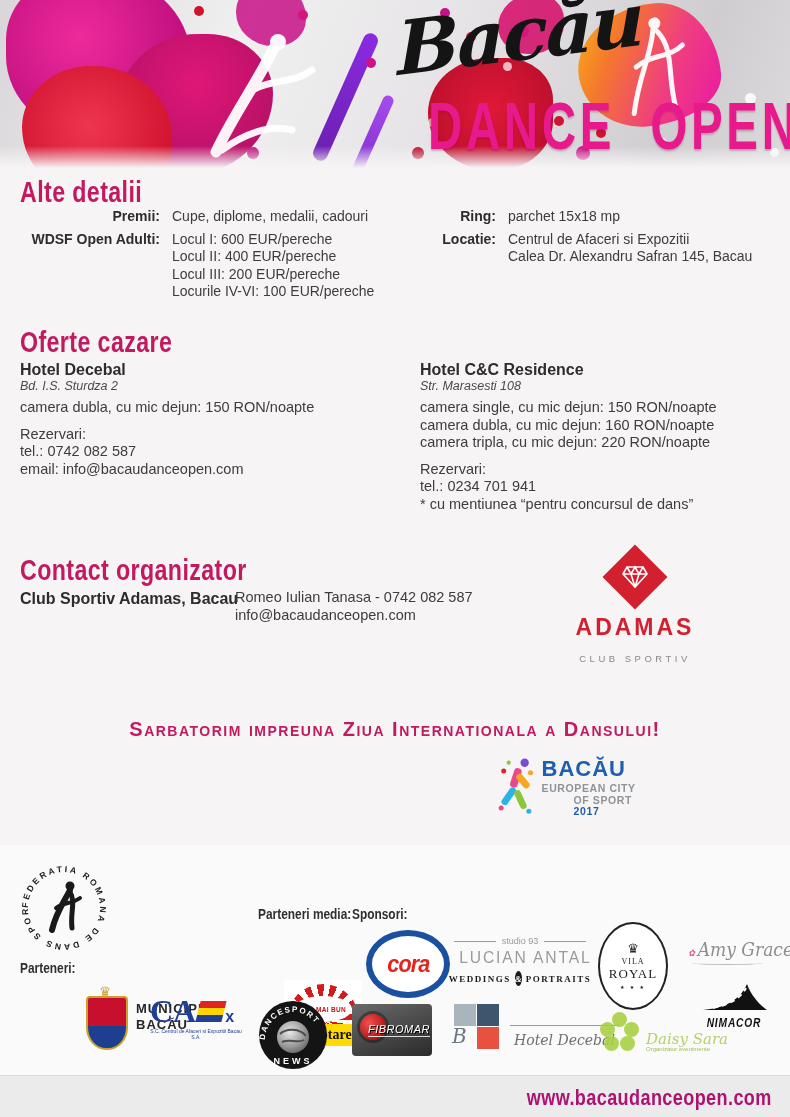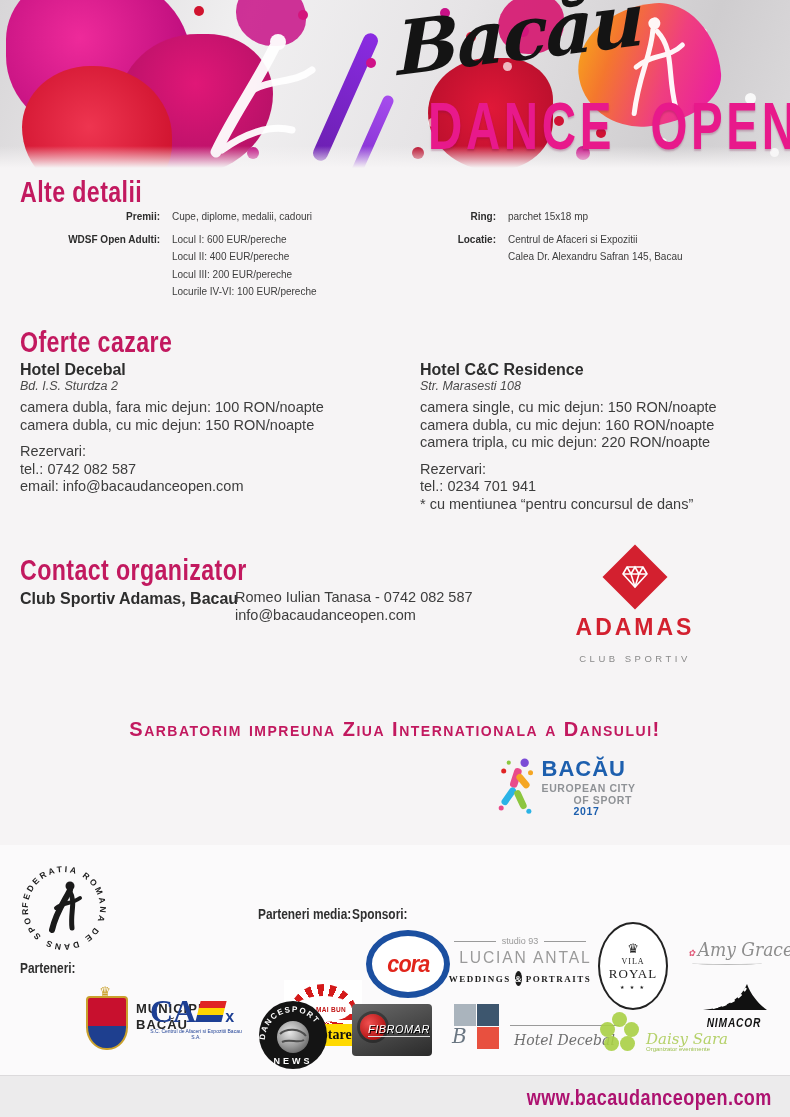--- a/index.html
+++ b/index.html
@@ -36,21 +36,21 @@
   .brush{left:578px;top:4px;width:142px;height:122px;z-index:1;transform:rotate(-5deg);
     background:linear-gradient(115deg,#f9b416 0%,#f4772e 28%,#ef3f7f 62%,#e916a6 100%);
     border-radius:58% 42% 55% 45% / 52% 62% 38% 48%;}
   .title-main{left:428px;top:88px;z-index:2;font-size:66px;font-weight:bold;color:#e8198b;
     letter-spacing:5px;word-spacing:26px;transform:scaleX(.72);transform-origin:left top;white-space:nowrap;
     text-shadow:0 2px 2px rgba(120,10,70,.25);}
 
   
   .h2{position:absolute;font-size:29px;font-weight:bold;color:#c2195f;letter-spacing:.5px;
     transform:scaleX(.8);transform-origin:left center;white-space:nowrap;}
-  .row{display:flex;gap:12px;font-size:10px;line-height:17.5px;color:#3d3d3d;margin-bottom:5px;}
+  .row{display:flex;gap:12px;font-size:14px;line-height:17.5px;color:#3d3d3d;margin-bottom:5px;}
   .lbl{font-weight:bold;color:#2d2d2d;text-align:right;flex:none;}
   .vals div{white-space:nowrap;}
   .hname{font-size:16px;font-weight:bold;color:#2d2d2d;line-height:19px;}
   .haddr{font-size:12.5px;font-style:italic;color:#4a4a4a;line-height:15px;margin-bottom:5px;}
   .lines{font-size:14.5px;line-height:17.5px;color:#3d3d3d;}
   .lines div{white-space:nowrap;}
   .gap{height:9px;}
 
   
   .celebrate{position:absolute;left:0;top:718px;width:790px;text-align:center;
@@ -245,21 +245,20 @@
       </div>
     </div>
   </div>
 
   <div class="h2" style="left:20px;top:326px;">Oferte cazare</div>
 
   <div class="abs" style="left:20px;top:360px;width:380px;">
     <div class="hname">Hotel Decebal</div>
     <div class="haddr">Bd. I.S. Sturdza 2</div>
     <div class="lines">
-      <div>camera dubla, fara mic dejun: 100 RON/noapte</div>
       <div>camera dubla, cu mic dejun: 150 RON/noapte</div>
     </div>
     <div class="gap"></div>
     <div class="lines">
       <div>Rezervari:</div>
       <div>tel.: 0742 082 587</div>
       <div>email: info@bacaudanceopen.com</div>
     </div>
   </div>
 

